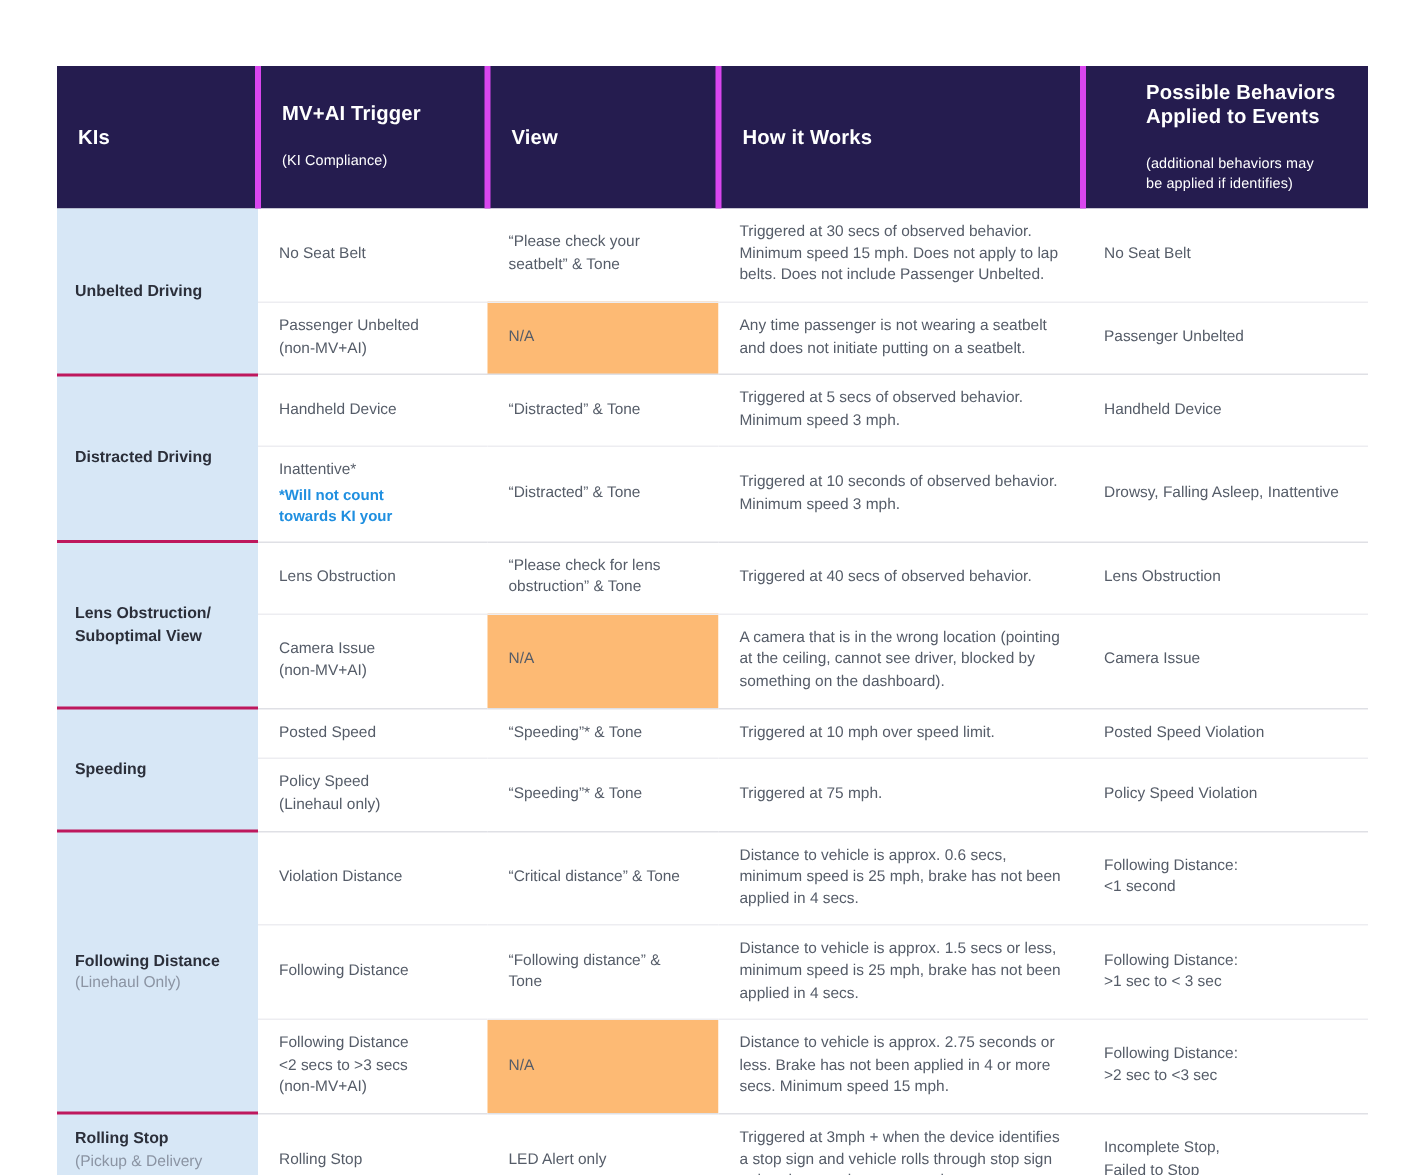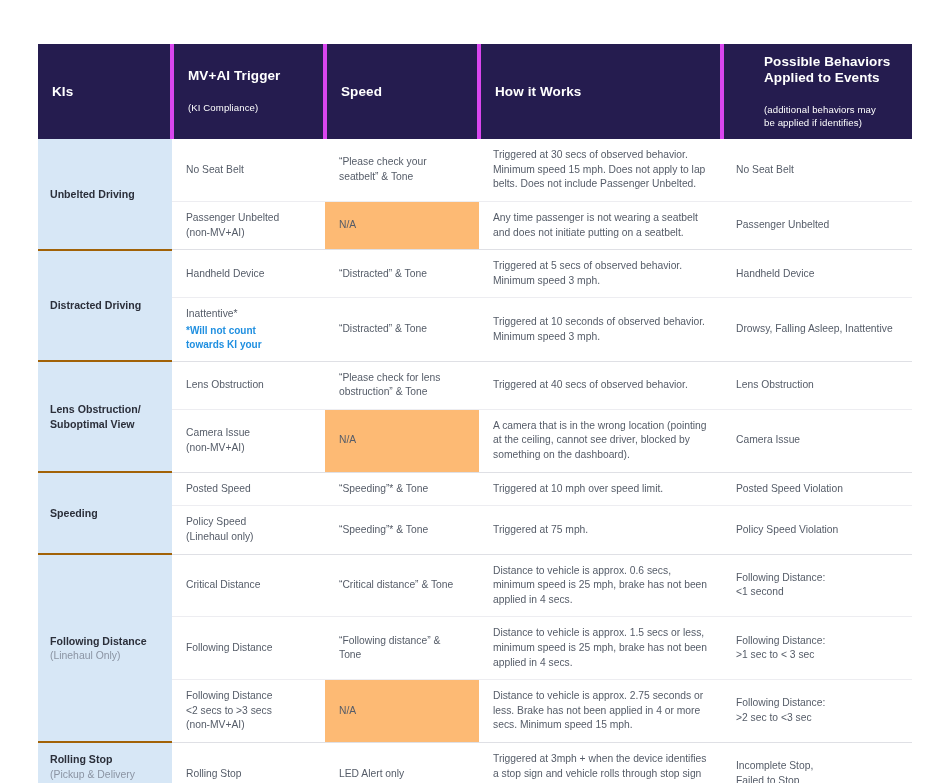--- a/index.html
+++ b/index.html
@@ -81,21 +81,21 @@
   tbody tr:last-child > td { border-bottom: 1px solid #e4e4e9; }
 
   
   td.ki-cell {
     background: #d7e7f6;
     color: #2b2f3a;
     font-size: 10.6px;
     font-weight: bold;
     line-height: 1.35;
     vertical-align: middle;
-    border-bottom: 2px solid #a16207;
+    border-bottom: 2px solid #be185d;
     padding: 9px 12px 9px 12px;
   }
   td.ki-cell .ki-sub {
     display: block;
     font-weight: normal;
     color: #8b94a3;
     font-size: 10.4px;
     line-height: 1.35;
     margin-top: 1px;
   }
@@ -127,21 +127,21 @@
     <thead>
       <tr>
         <th class="th-ki">
           <span class="hdr-main">KIs</span>
         </th>
         <th>
           <span class="hdr-main">MV+AI Trigger</span>
           <span class="hdr-sub">(KI Compliance)</span>
         </th>
         <th>
-          <span class="hdr-main">Speed</span>
+          <span class="hdr-main">View</span>
         </th>
         <th>
           <span class="hdr-main">How it Works</span>
         </th>
         <th class="th-behav">
           <span class="hdr-main">Possible Behaviors</span>
           <span class="hdr-main">Applied to Events</span>
           <span class="hdr-sub">(additional behaviors may</span>
           <span class="hdr-sub" style="margin-top:0">be applied if identifies)</span>
         </th>
@@ -286,21 +286,21 @@
           <td>
             <span class="line">Policy Speed Violation</span>
           </td>
         </tr>
         <tr>
           <td class="ki-cell" rowspan="3">
             <span class="line">Following Distance</span>
             <span class="ki-sub">(Linehaul Only)</span>
           </td>
           <td>
-            <span class="line">Critical Distance</span>
+            <span class="line">Violation Distance</span>
           </td>
           <td>
             <span class="line">“Critical distance” &amp; Tone</span>
           </td>
           <td>
             <span class="line">Distance to vehicle is approx. 0.6 secs,</span>
             <span class="line">minimum speed is 25 mph, brake has not been</span>
             <span class="line">applied in 4 secs.</span>
           </td>
           <td>

